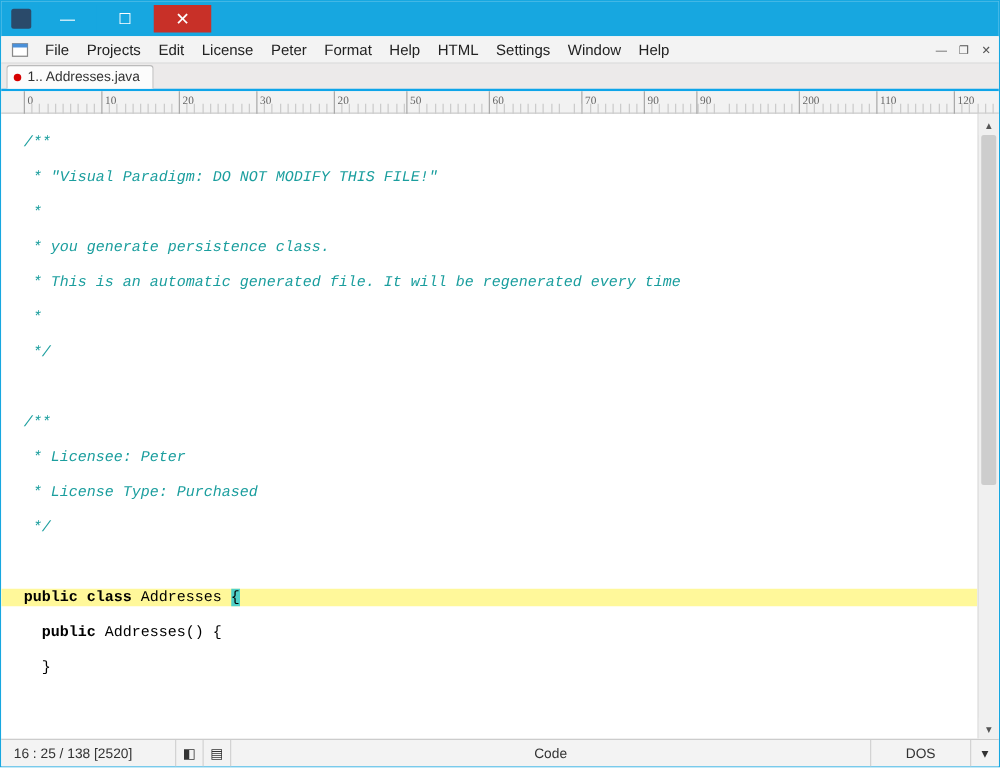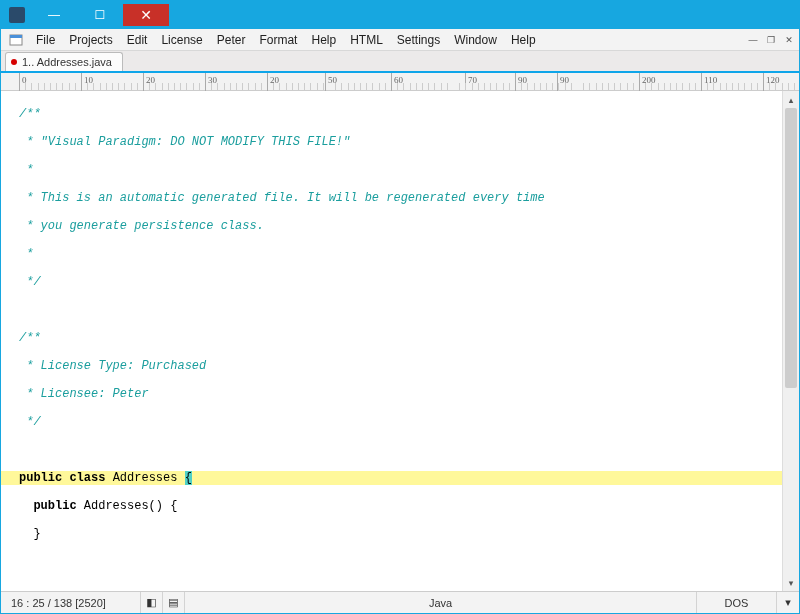--- a/index.html
+++ b/index.html
@@ -253,28 +253,28 @@
       <div class="minor" style="left: 780.6px;"></div>
       <div class="minor" style="left: 786.8px;"></div>
       <div class="minor" style="left: 793px;"></div>
     </div>
 
   <div class="editor-wrap">
     <div class="editor">
 <div class="line"><span class="c-comment">/**</span></div>
 <div class="line"><span class="c-comment"> * "Visual Paradigm: DO NOT MODIFY THIS FILE!"</span></div>
 <div class="line"><span class="c-comment"> *</span></div>
+<div class="line"><span class="c-comment"> * you generate persistence class.</span></div>
 <div class="line"><span class="c-comment"> * This is an automatic generated file. It will be regenerated every time</span></div>
-<div class="line"><span class="c-comment"> * you generate persistence class.</span></div>
 <div class="line"><span class="c-comment"> *</span></div>
 <div class="line"><span class="c-comment"> */</span></div>
 <div class="line"></div>
 <div class="line"><span class="c-comment">/**</span></div>
+<div class="line"><span class="c-comment"> * Licensee: Peter</span></div>
 <div class="line"><span class="c-comment"> * License Type: Purchased</span></div>
-<div class="line"><span class="c-comment"> * Licensee: Peter</span></div>
 <div class="line"><span class="c-comment"> */</span></div>
 <div class="line"></div>
 <div class="line hl-line"><span class="c-kw">public class </span><span>Addresses </span><span class="caret-brace">{</span></div>
 <div class="line"><span class="c-kw">  public</span><span> Addresses() {</span></div>
 <div class="line"><span>  }</span></div>
 
 
 
 
 
@@ -301,18 +301,18 @@
         <div class="thumb"></div>
       </div>
       <div class="down" style="position:absolute;bottom:0;left:0;right:0;">▾</div>
     </div>
   </div>
 
   <div class="statusbar">
     <div class="cell" style="min-width:140px;">16 : 25 / 138  [2520]</div>
     <div class="cell iconcell">◧</div>
     <div class="cell iconcell">▤</div>
-    <div class="cell flex" style="justify-content:center;">Java</div>
+    <div class="cell flex" style="justify-content:center;">Code</div>
     <div class="cell" style="min-width:80px;justify-content:center;">DOS</div>
     <div class="cell iconcell" style="border-right:none;">▾</div>
   </div>
 
 </div>
 
 </body></html>

